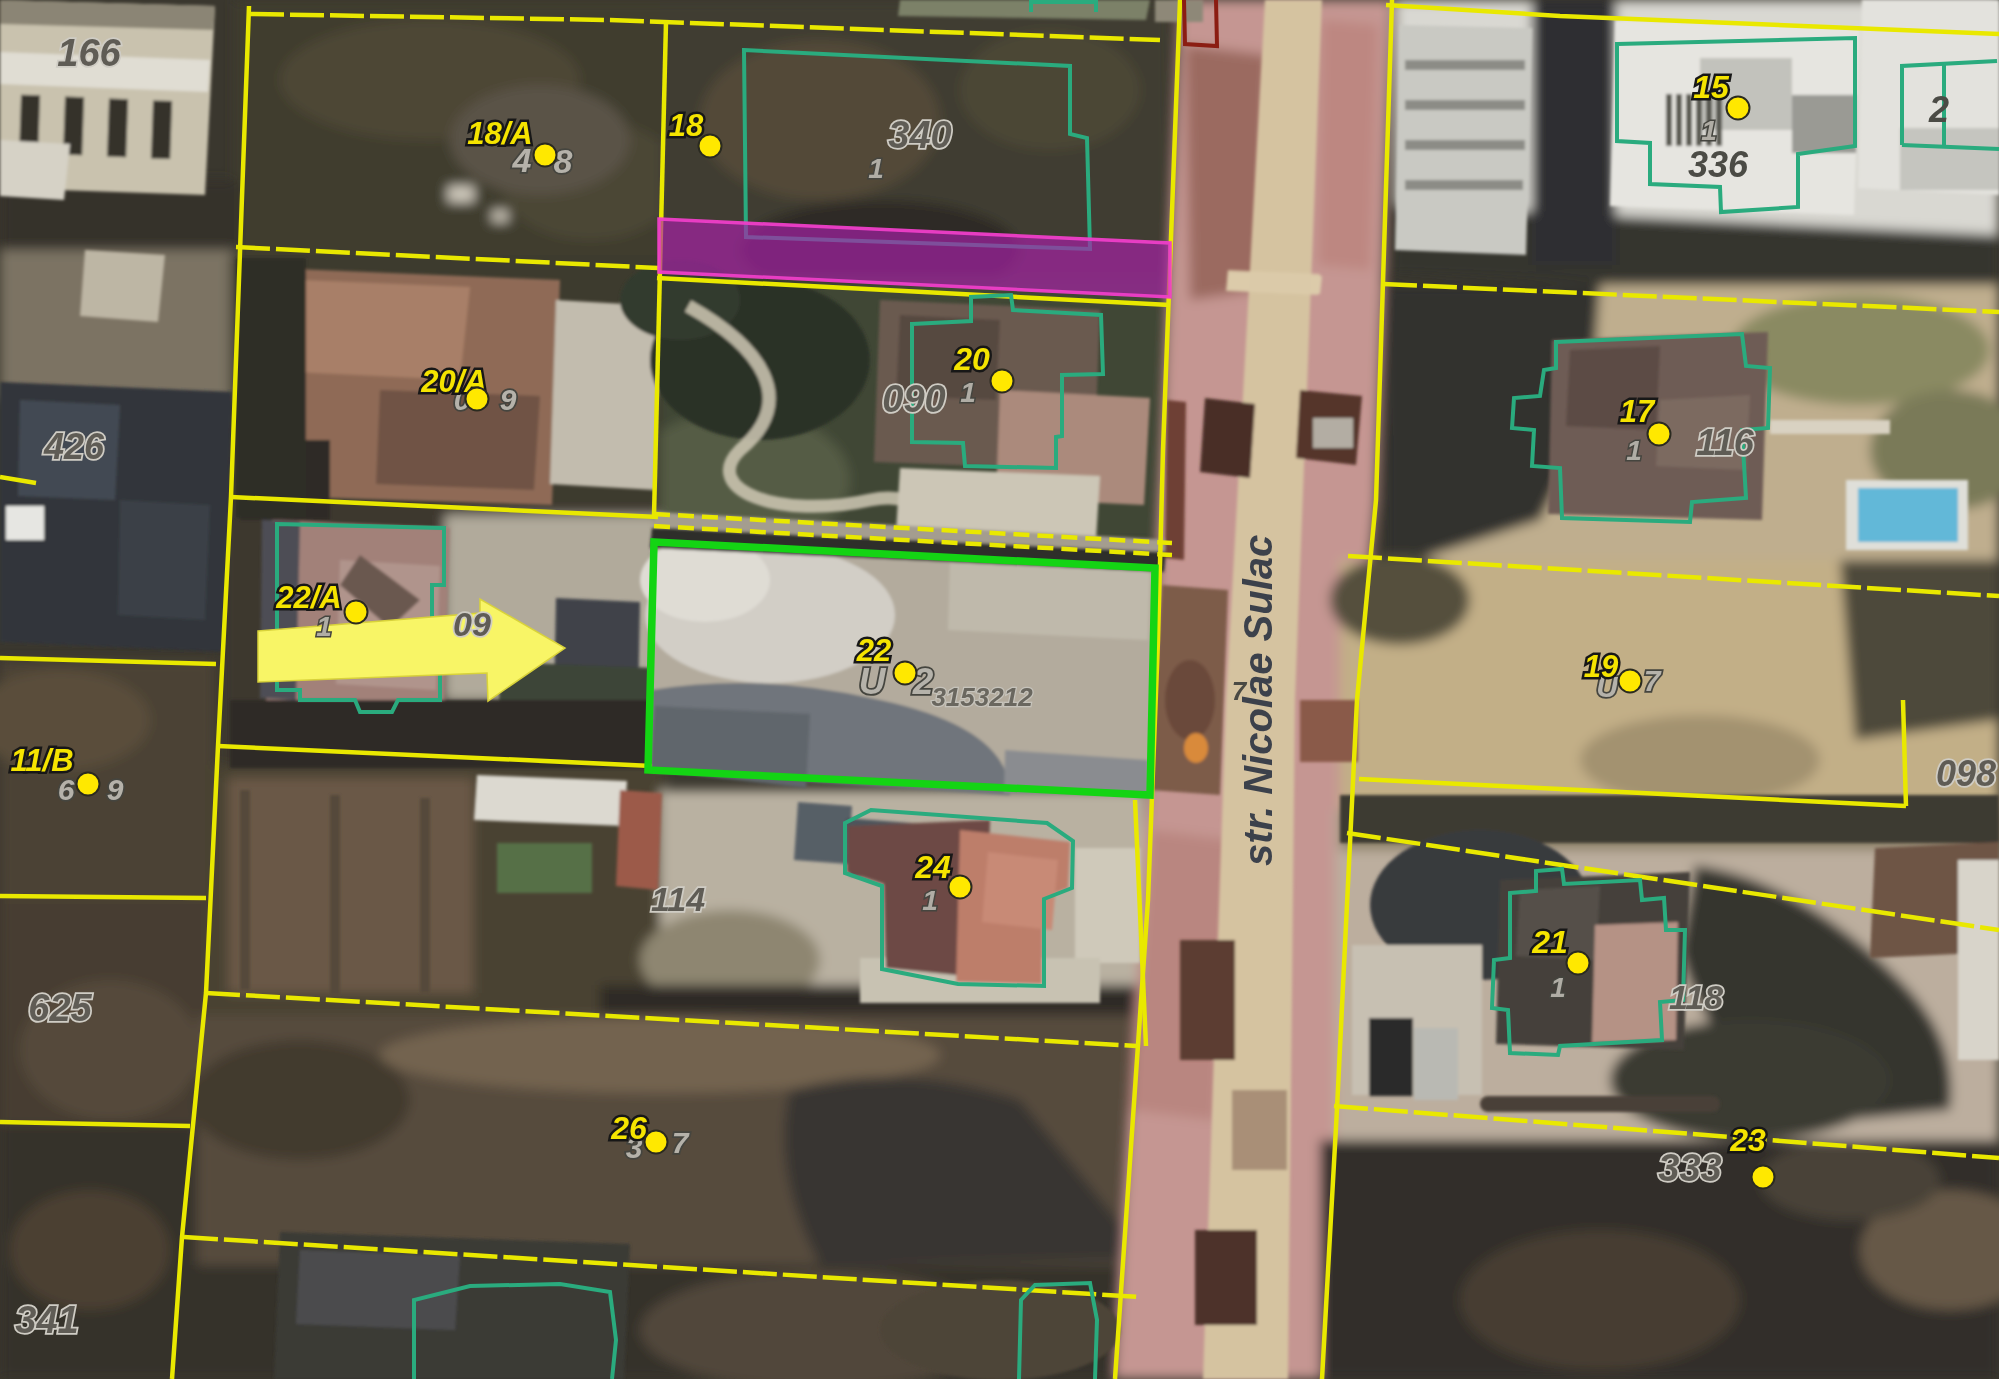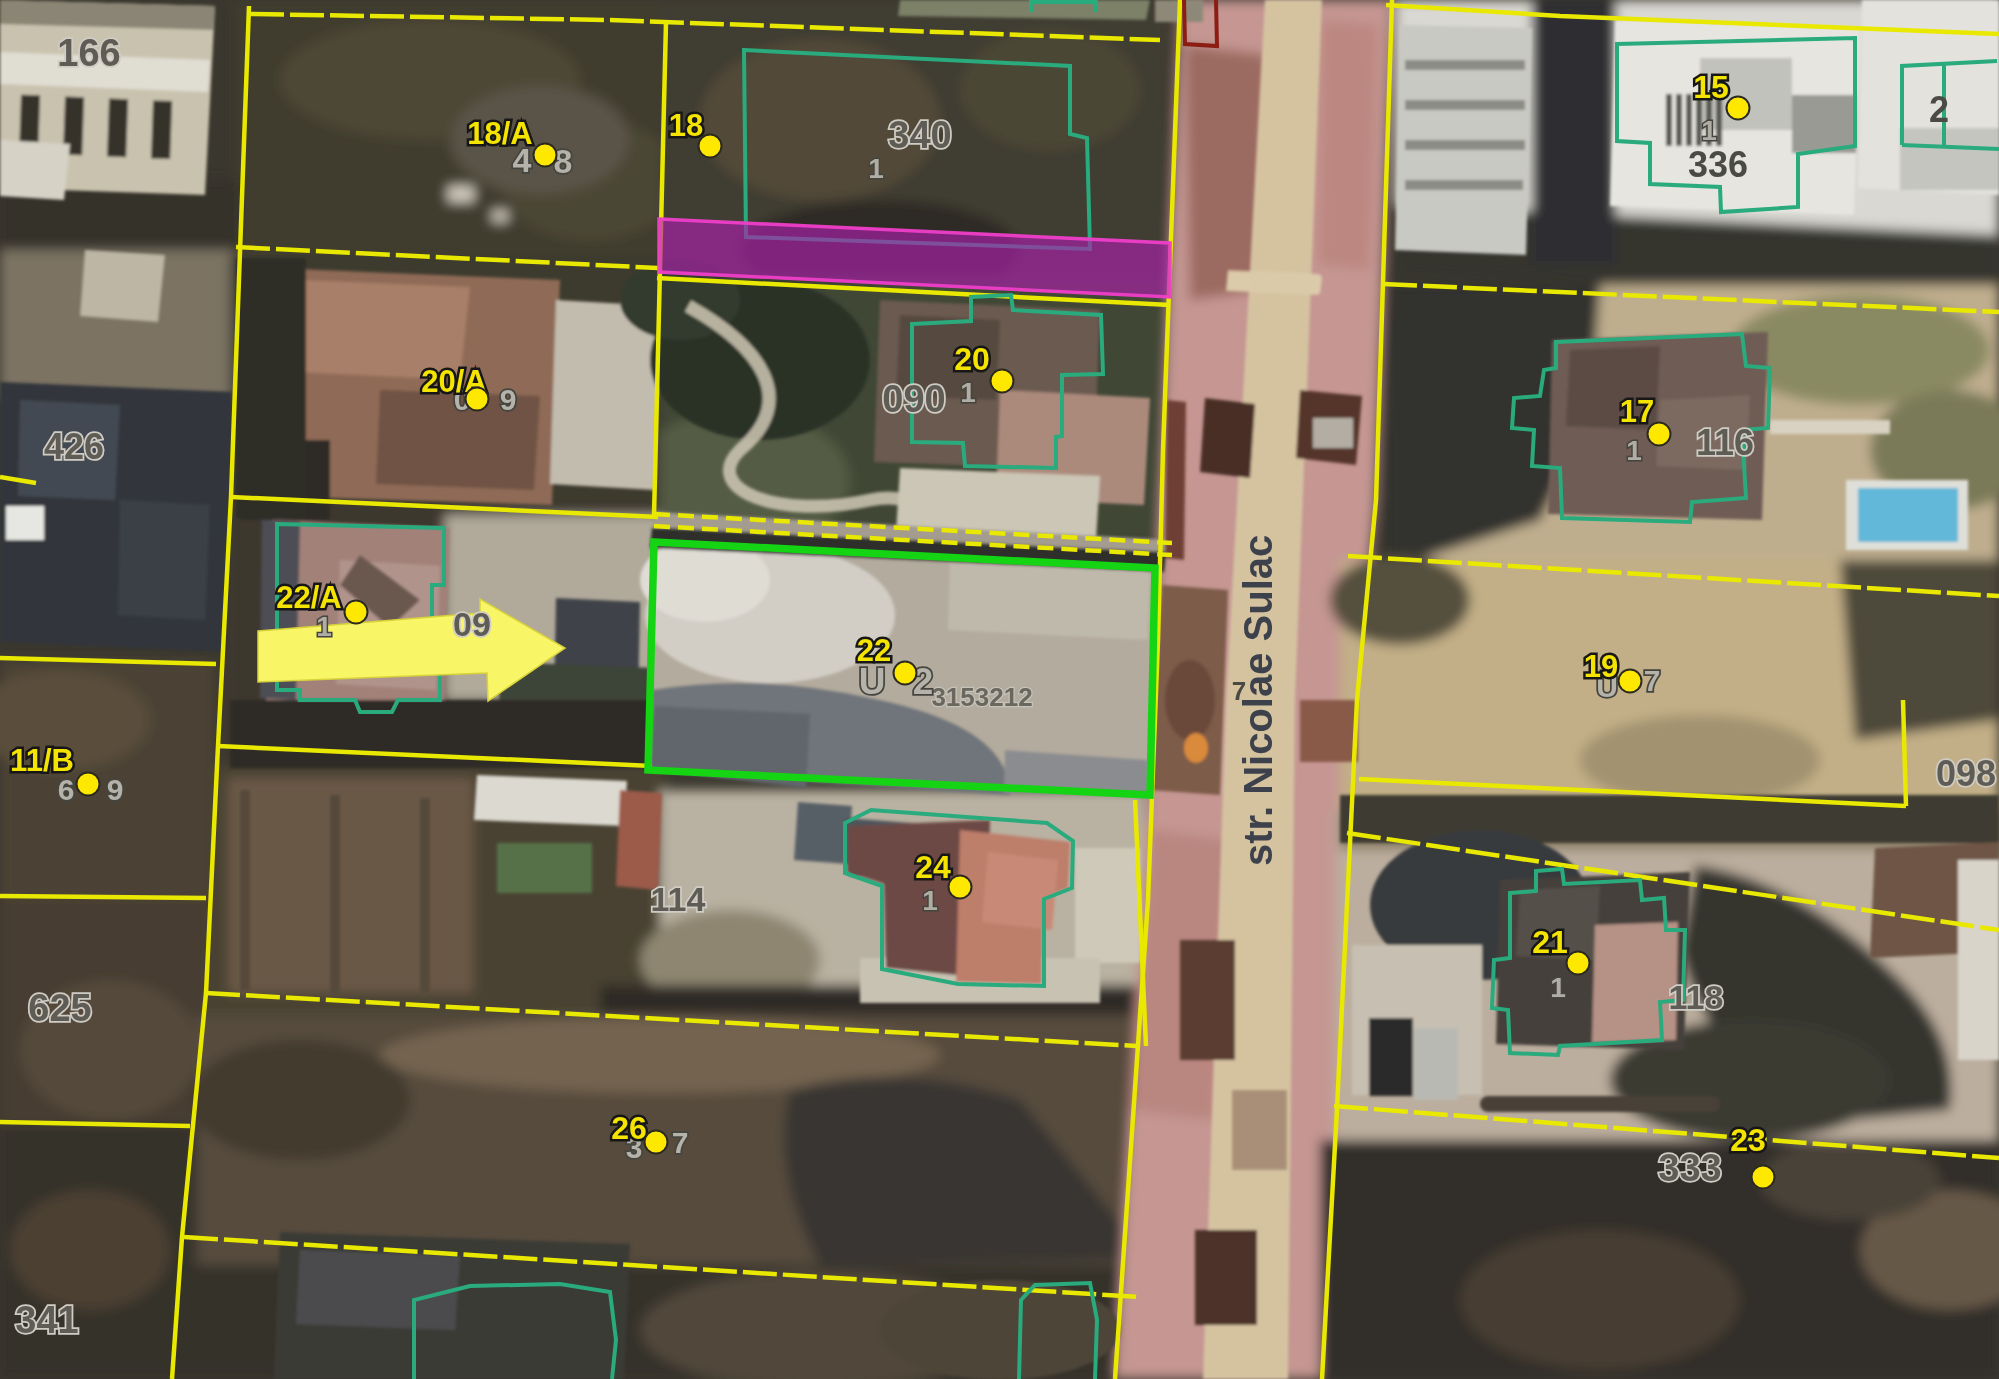--- a/index.html
+++ b/index.html
@@ -1,16 +1,16 @@
 <!DOCTYPE html>
 <html><head>
 <meta charset="utf-8">
 <style>
   html,body{margin:0;padding:0;background:#3a372e;}
-  #map{position:relative;width:1999px;height:1379px;overflow:hidden;font-family:"Liberation Sans",sans-serif;}
+  #map{position:relative;width:1999px;height:1379px;overflow:hidden;font-family:"Liberation Sans",sans-serif;font-style:italic;}
   svg{display:block}
   text{font-family:"Liberation Sans",sans-serif;}
 </style>
 </head>
 <body>
 <div id="map">
 <svg width="1999" height="1379" viewBox="0 0 1999 1379" xmlns="http://www.w3.org/2000/svg">
 <defs>
   <filter id="b6" x="-20%" y="-20%" width="140%" height="140%">
           <feGaussianBlur stdDeviation="6"></feGaussianBlur>

